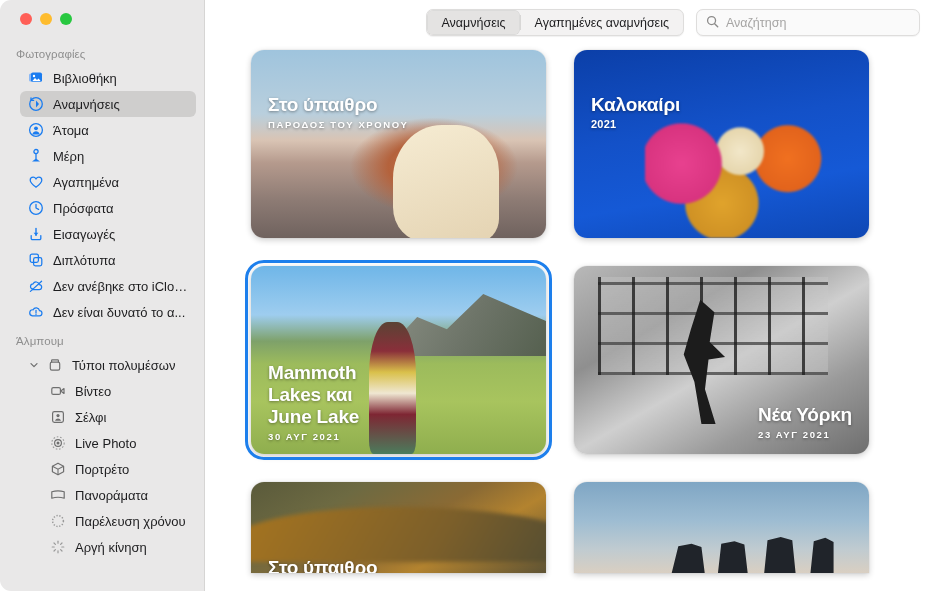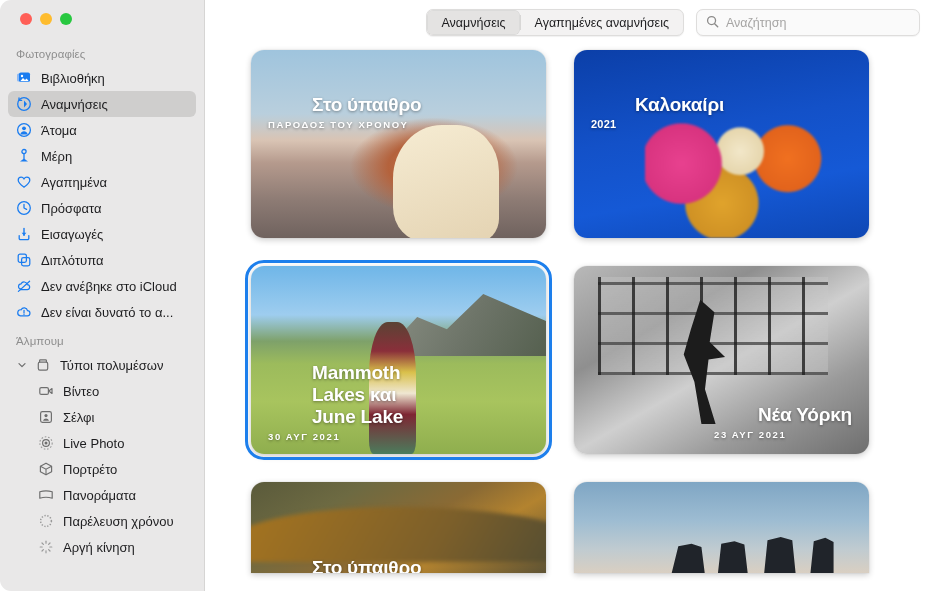--- a/index.html
+++ b/index.html
@@ -28,21 +28,21 @@
   }
   .tl{ width:12px; height:12px; border-radius:50%; display:block; }
   .tl.red{ background:#ff5f57; }
   .tl.yellow{ background:#febc2e; }
   .tl.green{ background:#28c840; }
 
   .section-head{
     font-size:11.5px; color:#8e8e8e; font-weight:400;
     padding:10px 0 5px 16px; letter-spacing:0.1px;
   }
-  .nav-list{ padding:0 8px; }
+  .nav-list{ padding:0 8px;margin-left:12px; }
   .nav-item{
     display:flex; align-items:center; gap:9px;
     height:26px; padding:0 8px; border-radius:6px;
     font-size:13px; color:#1d1d1f; white-space:nowrap;
     overflow:hidden; cursor:default;
   }
   .nav-item.selected{ background:#cfcecd; }
   .nav-item.indent{ padding-left:30px; }
   .nav-ico{
     width:16px; height:16px; flex:0 0 16px;
@@ -113,21 +113,20 @@
   .card-text{
     position:absolute; z-index:3; color:#fff;
     text-shadow:0 1px 3px rgba(0,0,0,.40);
   }
   .card-text.tl-pos{ left:17px; top:44px; }
   .card-text.bl-pos{ left:17px; bottom:12px; }
   .card-text.br-pos{ right:17px; bottom:14px; text-align:left; }
   .ct-title{
     font-size:19px; font-weight:700; line-height:22px;
     letter-spacing:-0.2px;
-    margin-left:44px;
   }
   .ct-sub{
     font-size:9.5px; font-weight:600; letter-spacing:1.6px;
     margin-top:3px; text-transform:uppercase;
   }
   .ct-sub.plain{ font-size:11px; letter-spacing:0.2px; text-transform:none; font-weight:600; margin-top:2px; }
 
   
   .art-desert{
     background:

